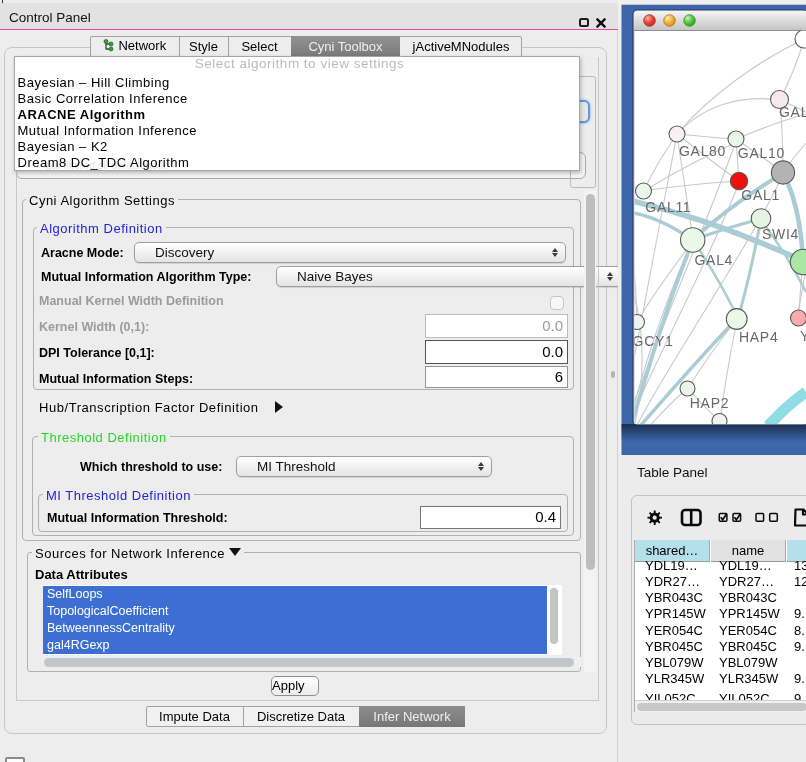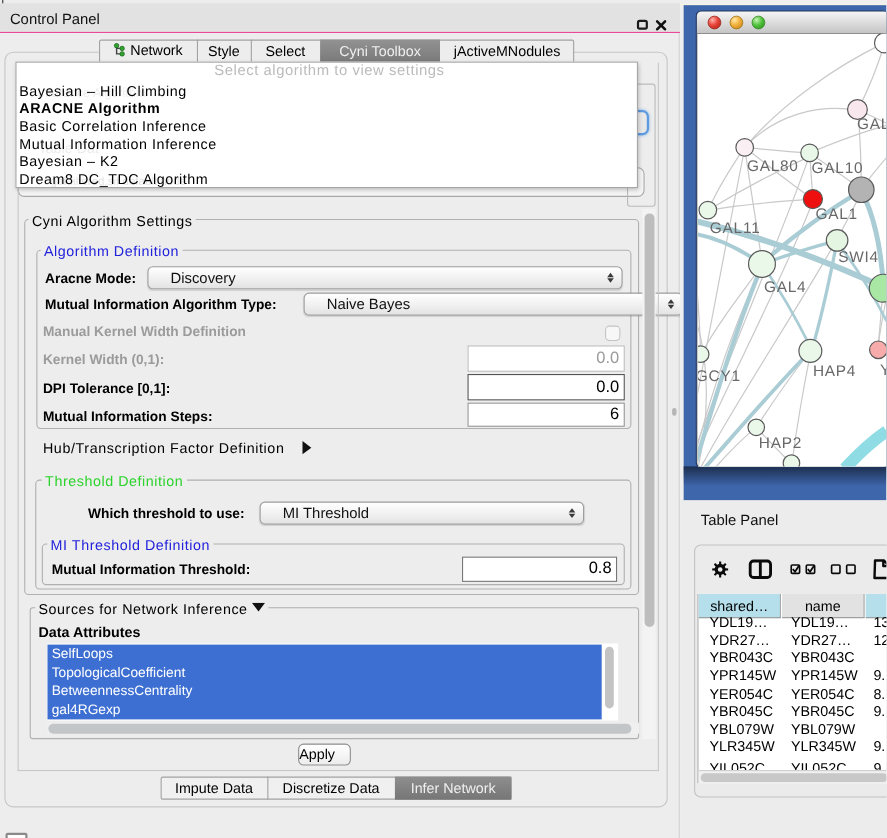--- a/index.html
+++ b/index.html
@@ -83,27 +83,27 @@
 
 <div class="abs" style="left:39px;top:400px;font-size:13px;letter-spacing:0.55px;">Hub/Transcription Factor Definition</div>
 <svg class="abs" style="left:274px;top:401px;" width="10" height="12" viewBox="0 0 10 12">
     <path d="M1 0 L9 6 L1 12 Z" fill="#111"></path>
   </svg>
 
 <div class="grp" style="left:32px;top:436px;width:542px;height:100px;"></div>
 <div class="glab" style="left:38px;top:430px;color:#2bd32b;">Threshold Definition</div>
 
 <div class="blbl" style="left:80px;top:460px;">Which threshold to use:</div>
-<div class="combo" style="left:236px;top:456px;width:295px;">MI Threshold<span class="chev"></span></div>
+<div class="combo" style="left:236px;top:456px;width:256px;">MI Threshold<span class="chev"></span></div>
 
 <div class="grp" style="left:38px;top:494px;width:530px;height:38px;"></div>
 <div class="glab" style="left:43px;top:488px;color:#2222dd;">MI Threshold Definition</div>
 
 <div class="blbl" style="left:47px;top:511px;">Mutual Information Threshold:</div>
-<div class="field" style="left:420px;top:506px;width:141px;height:23px;border:1.5px solid #777;line-height:20px;">0.8</div>
+<div class="field" style="left:420px;top:506px;width:141px;height:23px;border:1.5px solid #777;line-height:20px;">0.4</div>
 
 <div class="grp" style="left:27px;top:552px;width:554px;height:120px;border-radius:3px;"></div>
 <div class="glab" style="left:32px;top:546px;">Sources for Network Inference
   <svg width="12" height="9" viewBox="0 0 12 9" style="vertical-align:1px;">
       <path d="M0 0 L12 0 L6 8 Z" fill="#111"></path>
     </svg>
 </div>
 <div class="blbl" style="left:35px;top:567px;font-size:13px;">Data Attributes</div>
 
 <div class="abs" style="left:43px;top:585px;width:519px;height:70px;background:#fff;overflow:hidden;">
@@ -122,22 +122,22 @@
 <div class="abs" style="left:16px;top:57px;width:1px;height:644px;background:#c8c8c8;"></div>
 <div class="abs" style="left:16px;top:700px;width:583px;height:1px;background:#c8c8c8;"></div>
 
 <div class="abs" style="left:14px;top:56px;width:566px;height:115px;background:#fff;border:1px solid #a6a6a6;box-shadow:1px 2px 4px rgba(0,0,0,0.25);font-size:13px;overflow:hidden;">
   <div class="abs" style="left:19px;top:22px;color:#ececec;font-size:11.5px;">Inference Algorithm</div>
   <div class="abs" style="left:20px;top:70px;color:#ececec;">Table Dat</div>
   <div class="abs" style="left:31px;top:102px;color:#e4e4e4;font-size:10.5px;">gal-filtered.sif default node</div>
   <div class="abs" style="left:0;top:-1px;width:100%;text-align:center;color:#bbbbbb;font-size:13.5px;padding-left:5px;letter-spacing:0.5px;">Select algorithm to view settings</div>
   <div class="abs" style="left:2.5px;top:17.7px;line-height:16px;letter-spacing:0.5px;">
     <div>Bayesian – Hill Climbing</div>
+    <div>Basic Correlation Inference</div>
     <div style="font-weight:bold;">ARACNE Algorithm</div>
-    <div>Basic Correlation Inference</div>
     <div>Mutual Information Inference</div>
     <div>Bayesian – K2</div>
     <div>Dream8 DC_TDC Algorithm</div>
   </div>
 </div>
 
 <div class="abs" style="left:271px;top:676px;width:48px;height:20px;border:1px solid #8f8f8f;border-radius:5px;background:linear-gradient(#fff,#ececec);text-align:left;font-size:13px;line-height:18px;">Apply</div>
 
 <div class="abs" id="bottabs" style="left:146px;top:706px;height:21px;font-size:13px;">
   <div class="abs" style="left:0;top:0;width:319px;height:21px;border:1px solid #a2a2a2;border-radius:2px;background:#f0f0f0;"></div>

